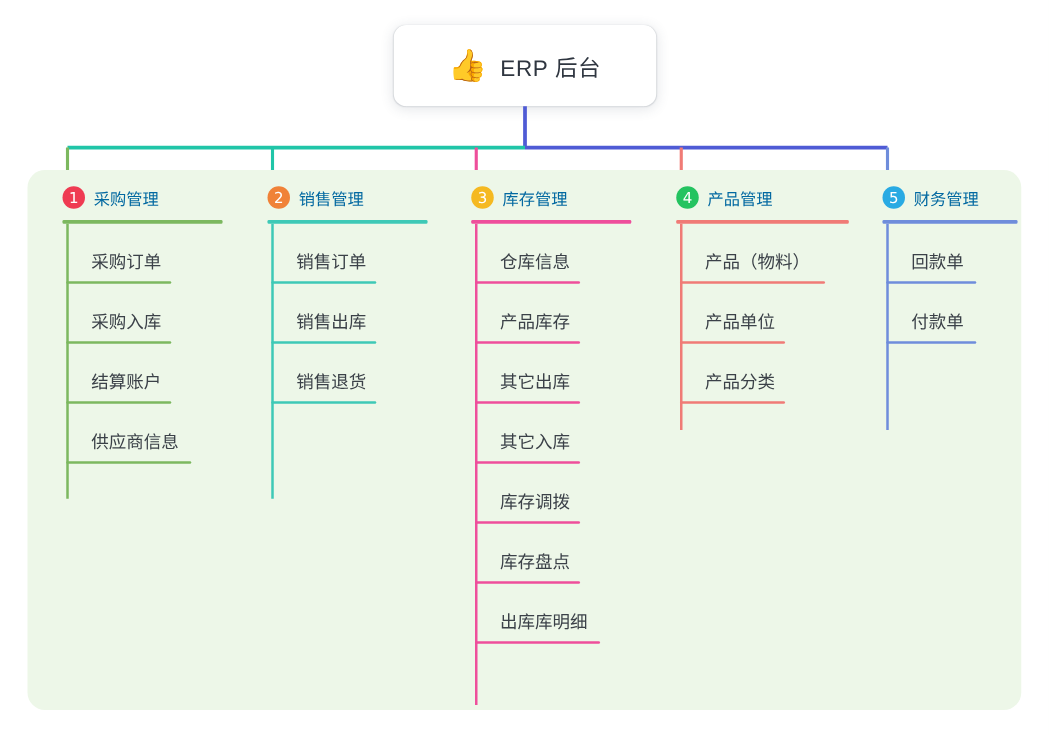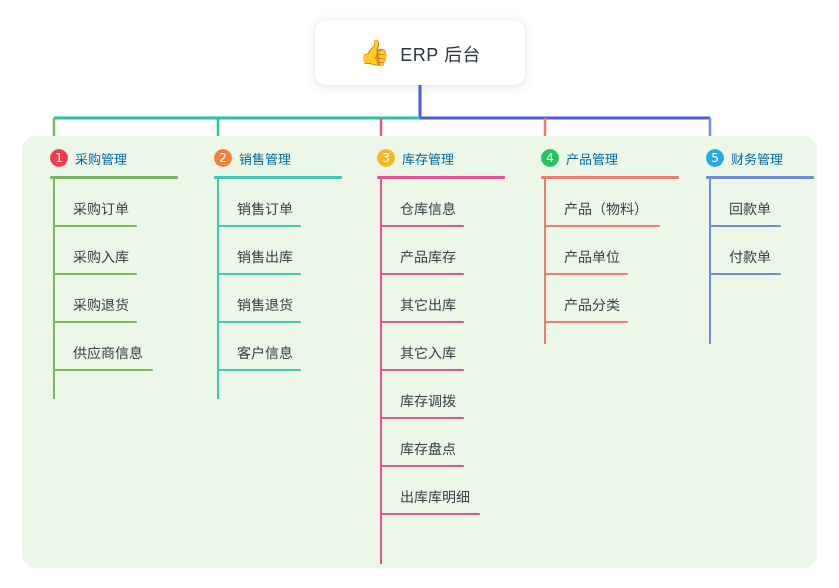--- a/index.html
+++ b/index.html
@@ -162,21 +162,21 @@
         <div class="spine" style="background: rgb(124, 184, 95); height: 220px;"></div>
         <div class="leaf">
           <span class="leaf-label">采购订单</span>
           <div class="leaf-rule" style="background: rgb(124, 184, 95); width: 84px;"></div>
         </div>
         <div class="leaf">
           <span class="leaf-label">采购入库</span>
           <div class="leaf-rule" style="background: rgb(124, 184, 95); width: 84px;"></div>
         </div>
         <div class="leaf">
-          <span class="leaf-label">采购退货</span>
+          <span class="leaf-label">结算账户</span>
           <div class="leaf-rule" style="background: rgb(124, 184, 95); width: 84px;"></div>
         </div>
         <div class="leaf">
           <span class="leaf-label">供应商信息</span>
           <div class="leaf-rule" style="background: rgb(124, 184, 95); width: 100px;"></div>
         </div>
       </div>
     </div>
     <div class="column" style="left: 200px; width: 150px;">
       <div class="col-head">
@@ -191,24 +191,20 @@
           <div class="leaf-rule" style="background: rgb(62, 201, 182); width: 84px;"></div>
         </div>
         <div class="leaf">
           <span class="leaf-label">销售出库</span>
           <div class="leaf-rule" style="background: rgb(62, 201, 182); width: 84px;"></div>
         </div>
         <div class="leaf">
           <span class="leaf-label">销售退货</span>
           <div class="leaf-rule" style="background: rgb(62, 201, 182); width: 84px;"></div>
         </div>
-        <div class="leaf">
-          <span class="leaf-label">客户信息</span>
-          <div class="leaf-rule" style="background: rgb(62, 201, 182); width: 84px;"></div>
-        </div>
       </div>
     </div>
     <div class="column" style="left: 363px; width: 150px;">
       <div class="col-head">
         <span class="badge" style="background: rgb(245, 185, 33);">3</span>
         <span class="col-title">库存管理</span>
       </div>
       <div class="head-rule" style="background: rgb(238, 79, 155); width: 128px; margin-left: 14px;"></div>
       <div class="branch">
         <div class="spine" style="background: rgb(238, 79, 155); height: 385px;"></div>

